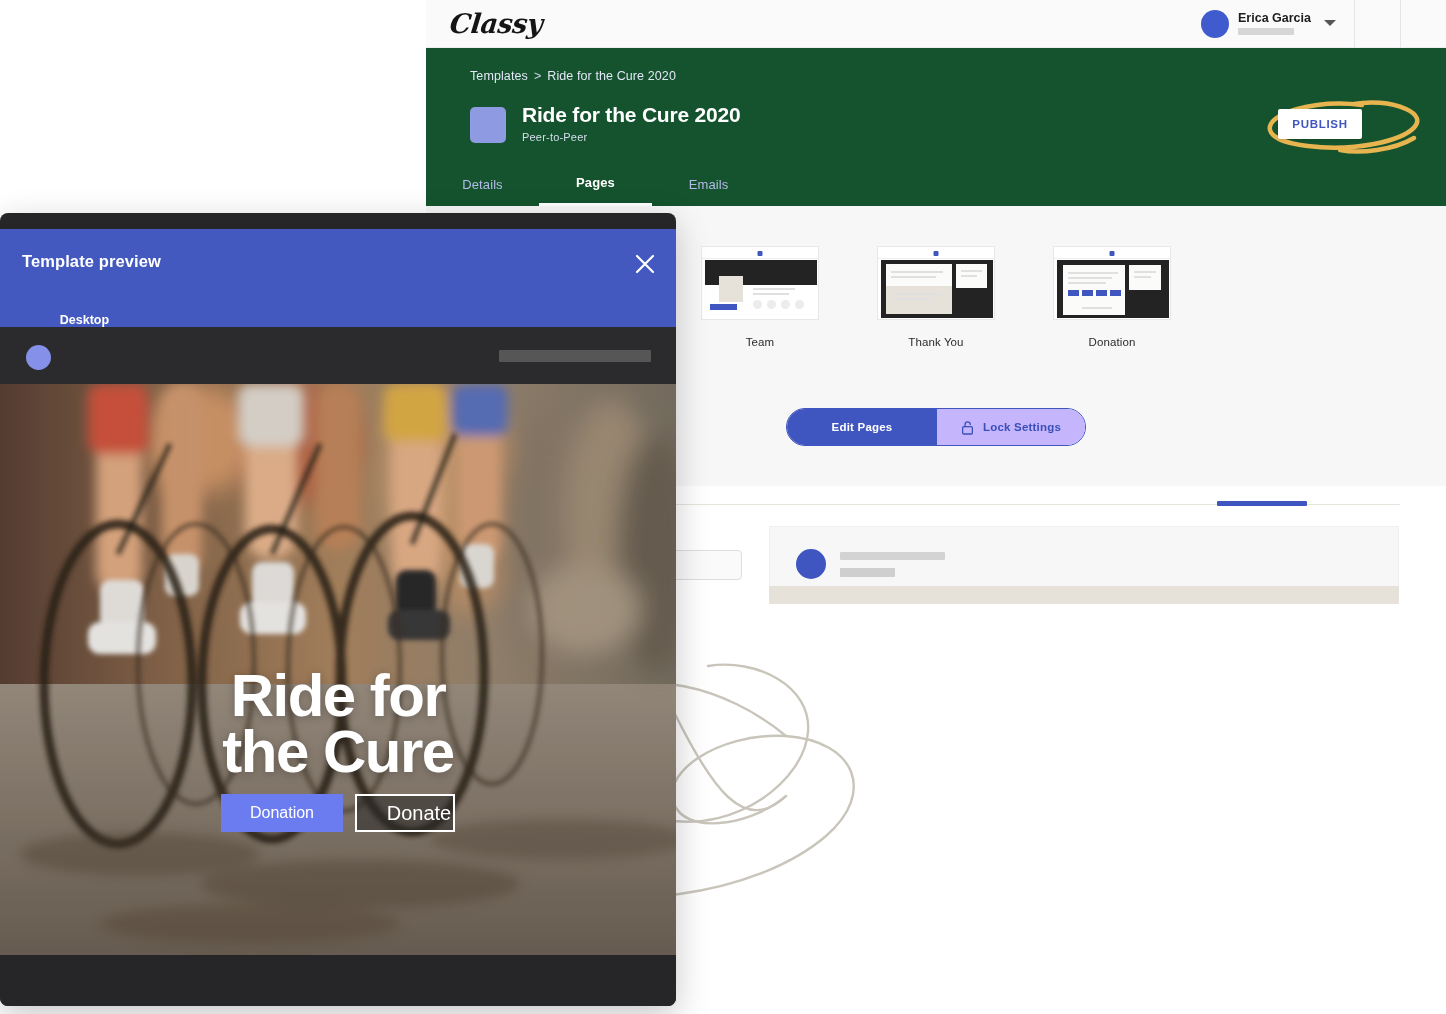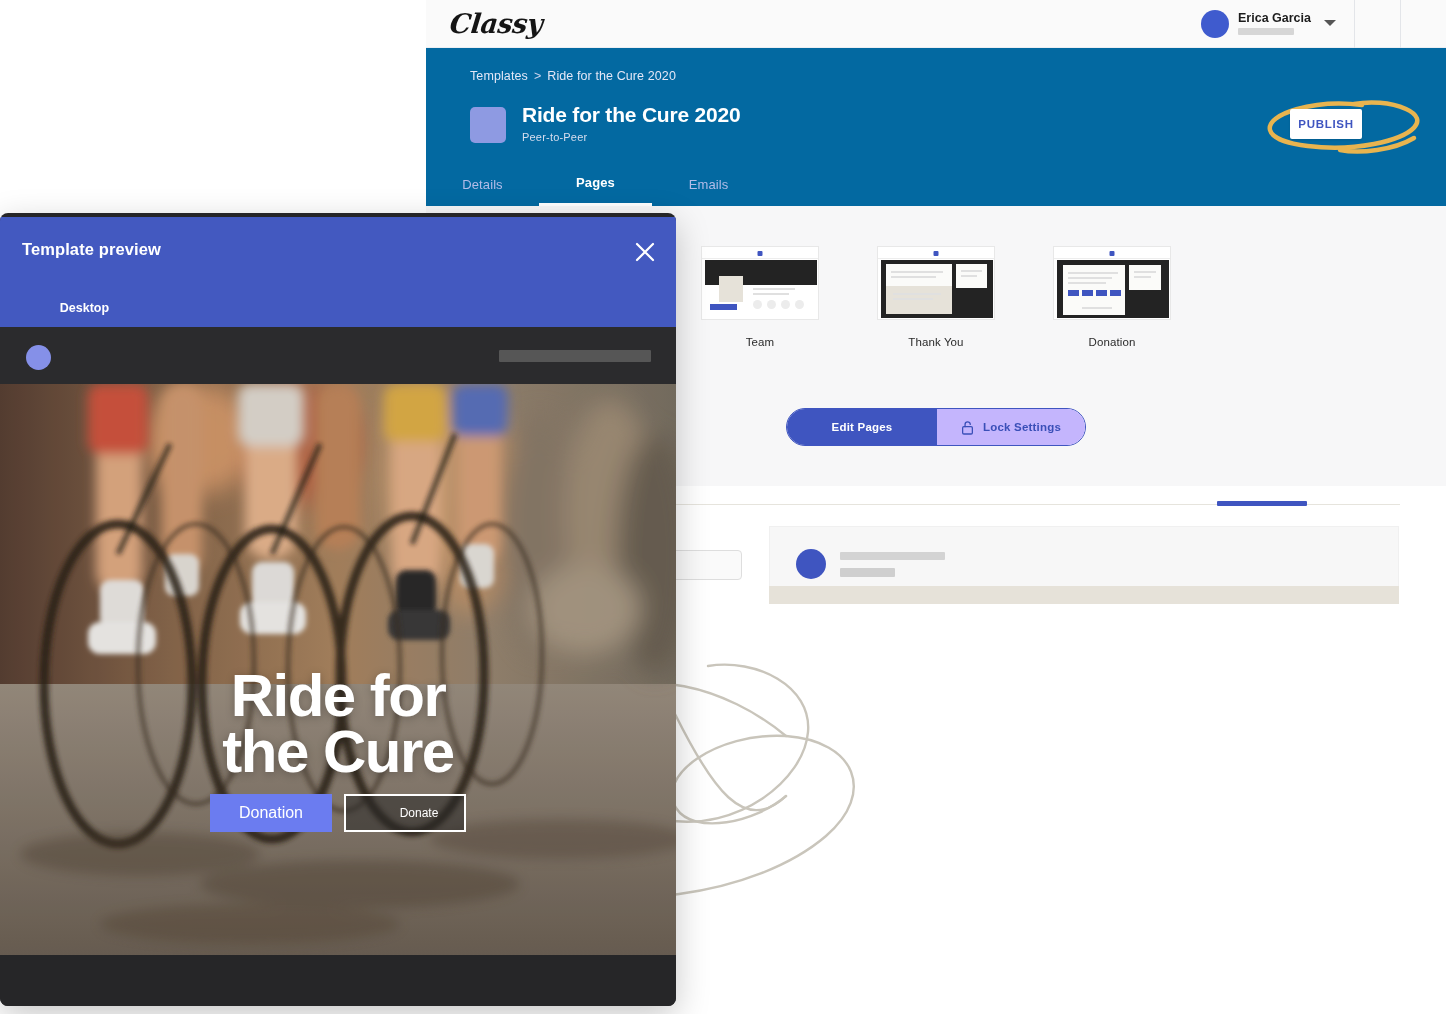--- a/index.html
+++ b/index.html
@@ -46,42 +46,42 @@
     width: 0; height: 0; border-left: 6px solid transparent;
     border-right: 6px solid transparent; border-top: 6px solid #555;
     margin-left: 4px; margin-bottom: 2px;
   }
   .topbar-div { width:1px; height:48px; background:#e3e5e9; }
   .topbar-cell { width: 45px; height: 48px; }
 
   
   .app-hero {
     position: absolute; left: 0; top: 48px; width: 1020px; height: 158px;
-    background: #0369a1;
+    background: #14532d;
   }
   .breadcrumb {
     position:absolute; left:44px; top:21px;
     font-size: 12.5px; color:#e3e7f7; letter-spacing:0.1px;
   }
   .breadcrumb .sep { margin: 0 6px; color:#cfd6f0; }
   .camp-row { position:absolute; left:44px; top:55px; display:flex; align-items:flex-start; gap:16px;}
   .camp-thumb { width:36px; height:36px; border-radius:5px; background:#8e9ae2; margin-top:4px;}
   .camp-title { font-size:21px; font-weight:700; color:#fff; letter-spacing:-0.2px; line-height:1.15;}
   .camp-sub { font-size:11px; color:#d8deef; margin-top:4px; letter-spacing:0.2px;}
   .app-tabs { position:absolute; left:0; top:114px; width:1020px; height:44px; display:flex; }
   .app-tab {
     width:113px; height:44px; display:flex; align-items:center; justify-content:center;
     font-size:13px; color:#b3bce8; letter-spacing:0.1px;
   }
   .app-tab.active { color:#ffffff; font-weight:700; border-bottom:3px solid #ffffff; }
 
   
   .publish-btn {
     position:absolute; right:84px; top:61px;
-    width:72px; height:30px; background:#fff; border-radius:2px;
+    width:84px; height:30px; background:#fff; border-radius:2px;
     display:flex; align-items:center; justify-content:center;
     font-size:11.5px; font-weight:700; letter-spacing:0.7px; color:#3f55c0;
     box-shadow: 0 1px 2px rgba(0,0,0,0.12);
   }
   .scribble { position:absolute; right:12px; top:44px; width:180px; height:64px; pointer-events:none;}
 
   
   .pages-area {
     position:absolute; left:0; top:206px; width:1020px; height:280px;
     background:#f7f7f8;
@@ -131,21 +131,21 @@
     background:#fafafa; border:1px solid #dedede; border-radius:4px;
   }
   .squiggle { position:absolute; left:0px; top:50px; width:700px; height:430px; pointer-events:none;}
 
   
   .modal {
     position:absolute; left:0; top:213px; width:676px; height:793px;
     background:#262628; border-radius:8px; overflow:hidden;
     box-shadow: 0 10px 34px rgba(0,0,0,0.22);
   }
-  .modal-head { position:absolute; left:0; top:4px; width:676px; height:114px; background:#4359c0;}
+  .modal-head { position:absolute; left:0; top:16px; width:676px; height:114px; background:#4359c0;}
   .modal-title { position:absolute; left:22px; top:23px; font-size:16.5px; font-weight:700; color:#fff; letter-spacing:0.1px;}
   .modal-close {
     position:absolute; right:18px; top:22px; width:26px; height:26px;
   }
   .modal-tab {
     position:absolute; left:28px; top:84px; width:113px; height:30px;
     display:flex; align-items:flex-start; justify-content:center;
     font-size:12.5px; font-weight:700; color:#fff;
   }
   .modal-tab-underline { position:absolute; left:28px; top:110px; width:113px; height:4px; background:#fff; border-radius:2px;}
@@ -166,23 +166,23 @@
     text-align:center; color:#fff; font-weight:800; font-size:60px;
     line-height: 0.94; letter-spacing:-1.5px;
     text-shadow: 0 2px 10px rgba(0,0,0,0.25);
   }
   .hero-btns { position:absolute; left:0; top:410px; width:676px; display:flex; justify-content:center; gap:12px;}
   .btn-register {
     width:122px; height:38px; background:#6b7cf0; color:#fff;
     display:flex; align-items:center; justify-content:center; font-size:16px;
   }
   .btn-donate {
-    width:122px; height:38px; background:rgba(40,40,40,0.55); color:#fff;
+    width:100px; height:38px; background:rgba(40,40,40,0.55); color:#fff;
     border:2px solid #fff;
-    display:flex; align-items:center; justify-content:center; font-size:12px;padding-left:28px;
+    display:flex; align-items:center; justify-content:center; font-size:20px;padding-left:28px;
   }
   
   .prev-copy { position:absolute; left:0; top:742px; width:676px; height:264px; background:#262628;}
   .copy-head {
     position:absolute; left:0; top:50px; width:676px; text-align:center;
     color:#fff; font-size:17px; font-weight:700; letter-spacing:0.1px;
   }
 </style>
 </head>
 <body>

